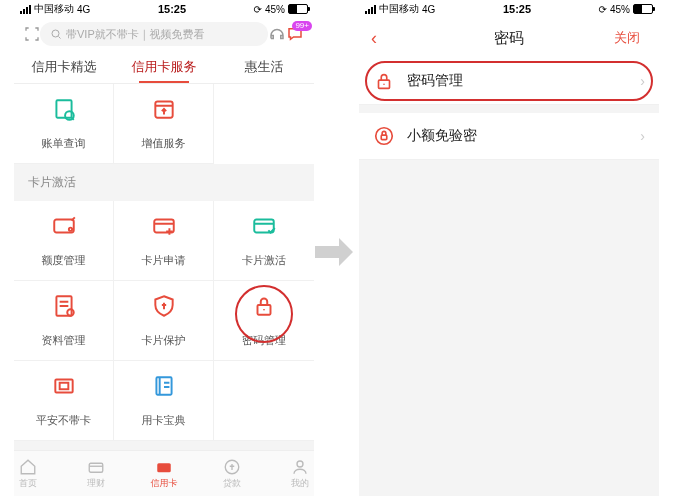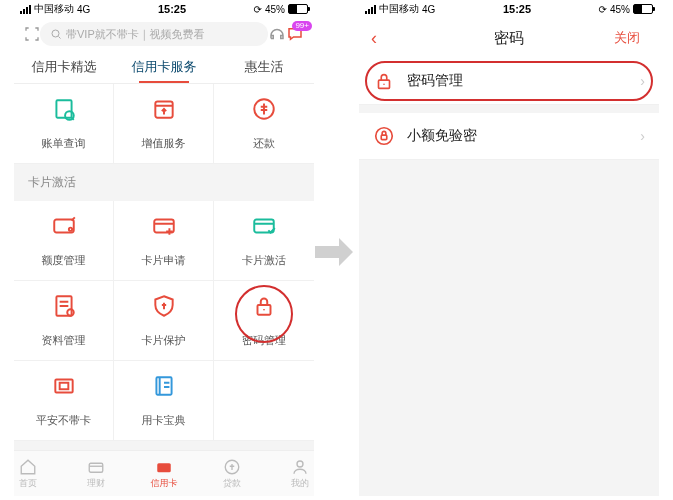--- a/index.html
+++ b/index.html
@@ -71,21 +71,21 @@
     }
 
     
     .tabs {
       display: flex; height: 34px; border-bottom: 1px solid #eee; flex-shrink: 0;
     }
     .tab {
       flex: 1; display: flex; align-items: center; justify-content: center;
       font-size: 13px; color: #444; position: relative;
     }
-    .tab.active { color: #0c4a6e; }
+    .tab.active { color: #b91c1c; }
     .tab.active::after {
       content: ''; position: absolute; bottom: 0; left: 50%;
       transform: translateX(-50%); width: 50px; height: 2px; background: #e74c3c;
     }
 
     
     .scroll { flex: 1; overflow: hidden; background: #f4f4f4; }
     .section { background: #fff; }
     .section-header {
       font-size: 12px; color: #888; padding: 10px 14px; background: #f4f4f4;
@@ -223,29 +223,20 @@
       </div>
       <div class="grid-item">
         <span class="grid-icon">
             <svg viewBox="0 0 24 24" fill="none" stroke="#e74c3c" stroke-width="1.8">
               <rect x="4" y="5" width="16" height="15" rx="2"></rect>
               <path d="M4 9h16M12 12v5M10 14l2-2 2 2"></path>
             </svg>
           </span>
         <span class="grid-label">增值服务</span>
       </div>
-      <div class="grid-item">
-        <span class="grid-icon">
-            <svg viewBox="0 0 24 24" fill="none" stroke="#e74c3c" stroke-width="1.8">
-              <circle cx="12" cy="12" r="9"></circle>
-              <path d="M12 7v3m-3 0h6m-3 0v7m-3-4h6"></path>
-            </svg>
-          </span>
-        <span class="grid-label">还款</span>
-      </div>
     </div>
 
     <div class="section-header">卡片激活</div>
     <div class="grid section">
       <div class="grid-item">
         <span class="grid-icon">
             <svg viewBox="0 0 24 24" fill="none" stroke="#e74c3c" stroke-width="1.8">
               <rect x="3" y="6" width="18" height="12" rx="2"></rect>
               <circle cx="18" cy="15" r="1.5"></circle>
               <path d="m19 7 3-3"></path>

